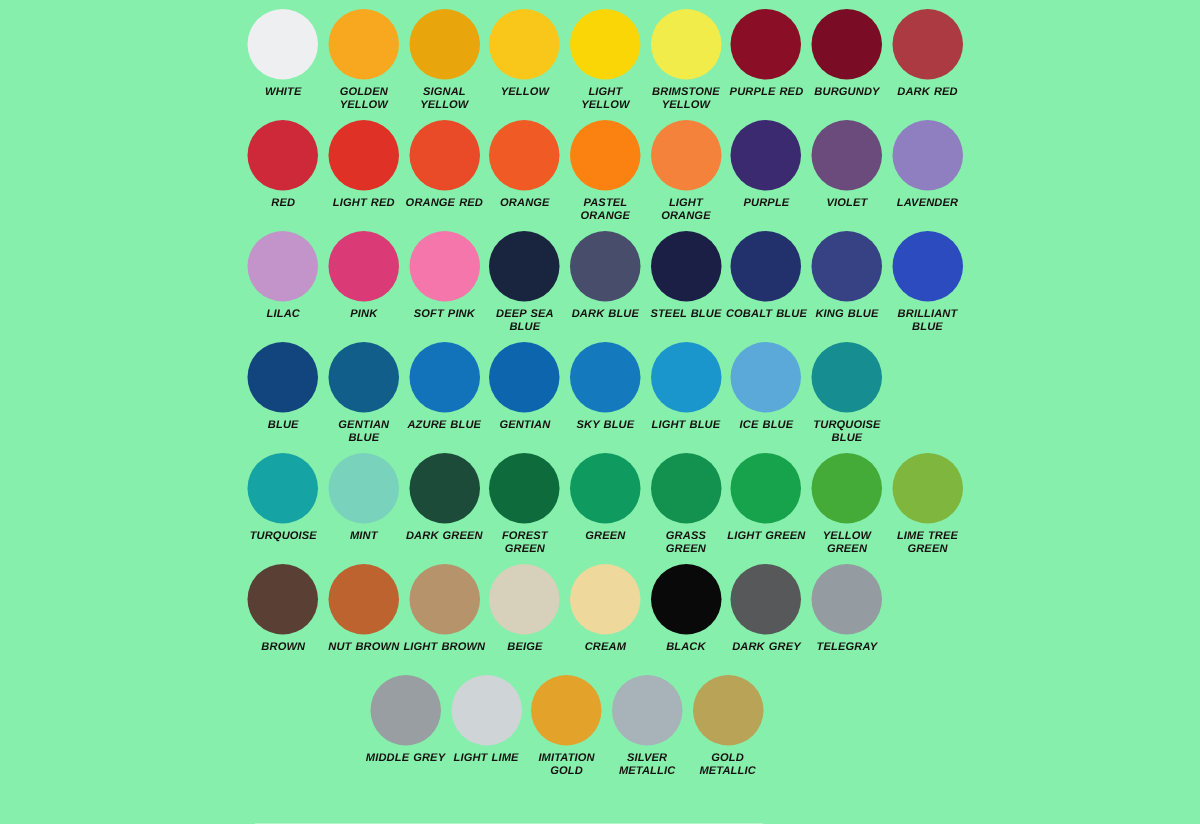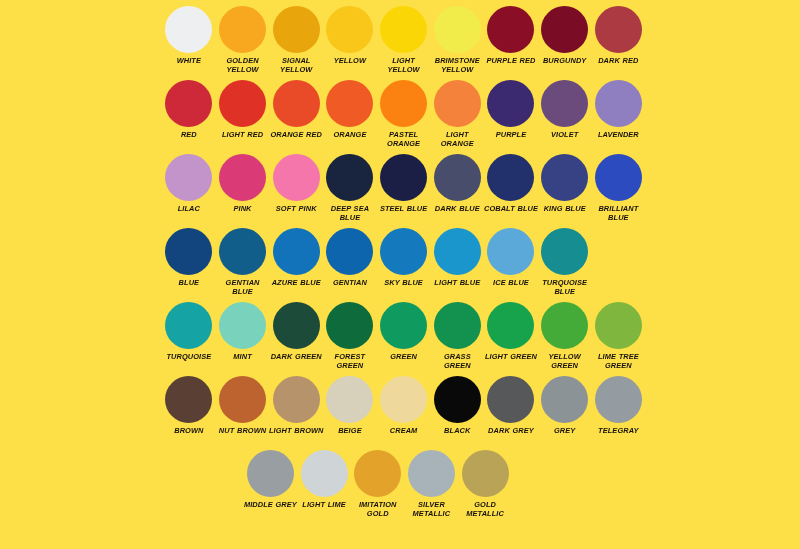--- a/index.html
+++ b/index.html
@@ -72,21 +72,21 @@
     word-spacing: 0.5px;
   }
 
   
   .row-h-two { height: 74px; }
   .row-h-metallic { height: 74px; }
 </style>
 </head>
 <body style="background: rgb(255, 255, 255);">
 
-<div id="chart-root" style="background: #fde047; text-decoration: underline;">
+<div id="chart-root" style="background: #86efac; text-decoration: underline;">
   <div class="swatch-grid">
       <div class="swatch-row row-h-two">
         <div class="swatch-cell">
           <span class="swatch-dot" style="background: rgb(238, 239, 241);"></span>
           <div class="swatch-label">WHITE</div>
         </div>
         <div class="swatch-cell">
           <span class="swatch-dot" style="background: rgb(247, 168, 30);"></span>
           <div class="swatch-label">GOLDEN YELLOW</div>
         </div>
@@ -168,28 +168,28 @@
         </div>
         <div class="swatch-cell">
           <span class="swatch-dot" style="background: rgb(244, 118, 171);"></span>
           <div class="swatch-label">SOFT PINK</div>
         </div>
         <div class="swatch-cell">
           <span class="swatch-dot" style="background: rgb(25, 37, 63);"></span>
           <div class="swatch-label">DEEP SEA BLUE</div>
         </div>
         <div class="swatch-cell">
+          <span class="swatch-dot" style="background: rgb(71, 77, 107);"></span>
+          <div class="swatch-label">DARK BLUE</div>
+        </div>
+        <div class="swatch-cell">
           <span class="swatch-dot" style="background: rgb(27, 31, 70);"></span>
           <div class="swatch-label">STEEL BLUE</div>
         </div>
         <div class="swatch-cell">
-          <span class="swatch-dot" style="background: rgb(71, 77, 107);"></span>
-          <div class="swatch-label">DARK BLUE</div>
-        </div>
-        <div class="swatch-cell">
           <span class="swatch-dot" style="background: rgb(34, 48, 108);"></span>
           <div class="swatch-label">COBALT BLUE</div>
         </div>
         <div class="swatch-cell">
           <span class="swatch-dot" style="background: rgb(55, 66, 132);"></span>
           <div class="swatch-label">KING BLUE</div>
         </div>
         <div class="swatch-cell">
           <span class="swatch-dot" style="background: rgb(44, 75, 191);"></span>
           <div class="swatch-label">BRILLIANT BLUE</div>
@@ -290,24 +290,20 @@
         </div>
         <div class="swatch-cell">
           <span class="swatch-dot" style="background: rgb(9, 9, 9);"></span>
           <div class="swatch-label">BLACK</div>
         </div>
         <div class="swatch-cell">
           <span class="swatch-dot" style="background: rgb(86, 88, 90);"></span>
           <div class="swatch-label">DARK GREY</div>
         </div>
         <div class="swatch-cell">
-          <span class="swatch-dot" style="background: rgb(139, 147, 151);"></span>
-          <div class="swatch-label">GREY</div>
-        </div>
-        <div class="swatch-cell">
           <span class="swatch-dot" style="background: rgb(148, 155, 161);"></span>
           <div class="swatch-label">TELEGRAY</div>
         </div>
       </div>
       <div class="swatch-row row-metallic row-h-metallic">
         <div class="swatch-cell">
           <span class="swatch-dot" style="background: rgb(152, 158, 161);"></span>
           <div class="swatch-label">MIDDLE GREY</div>
         </div>
         <div class="swatch-cell">

